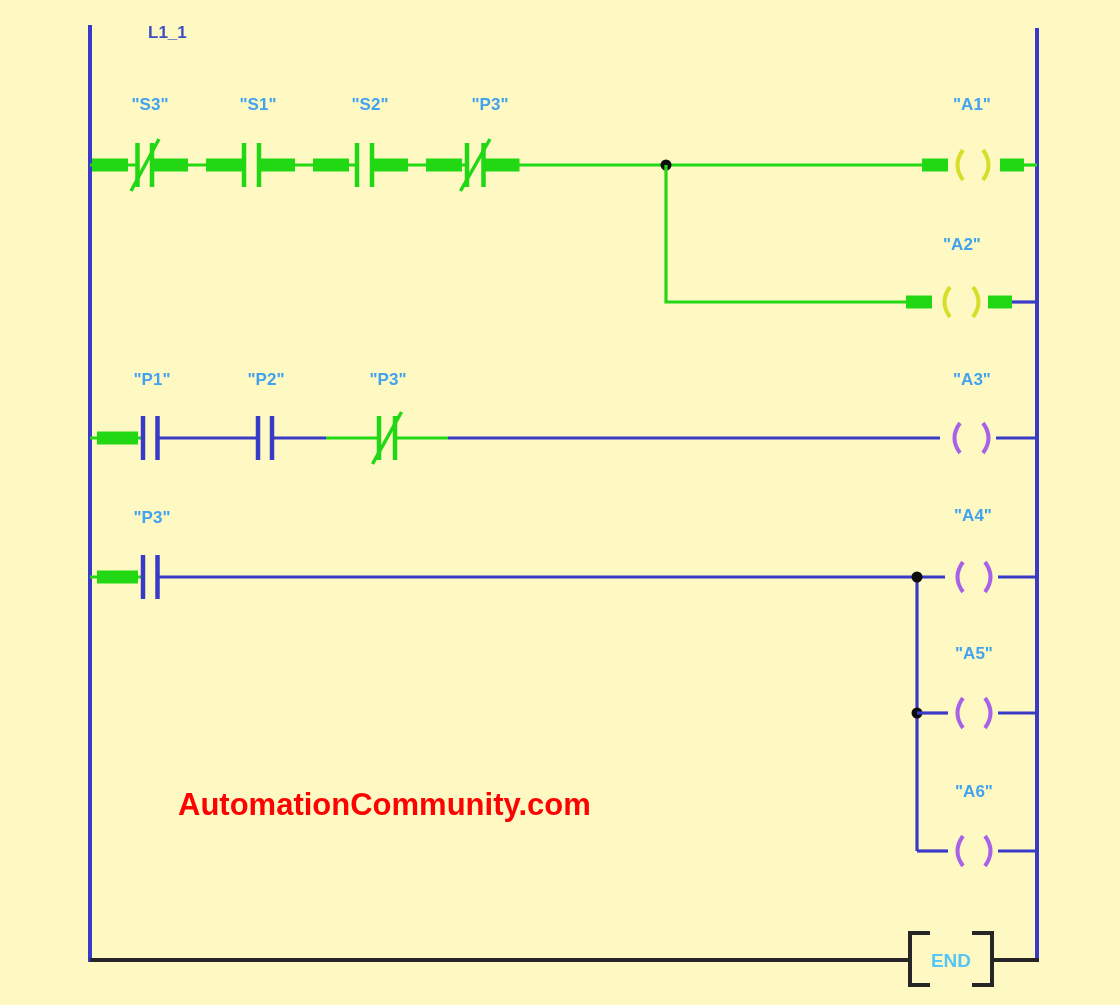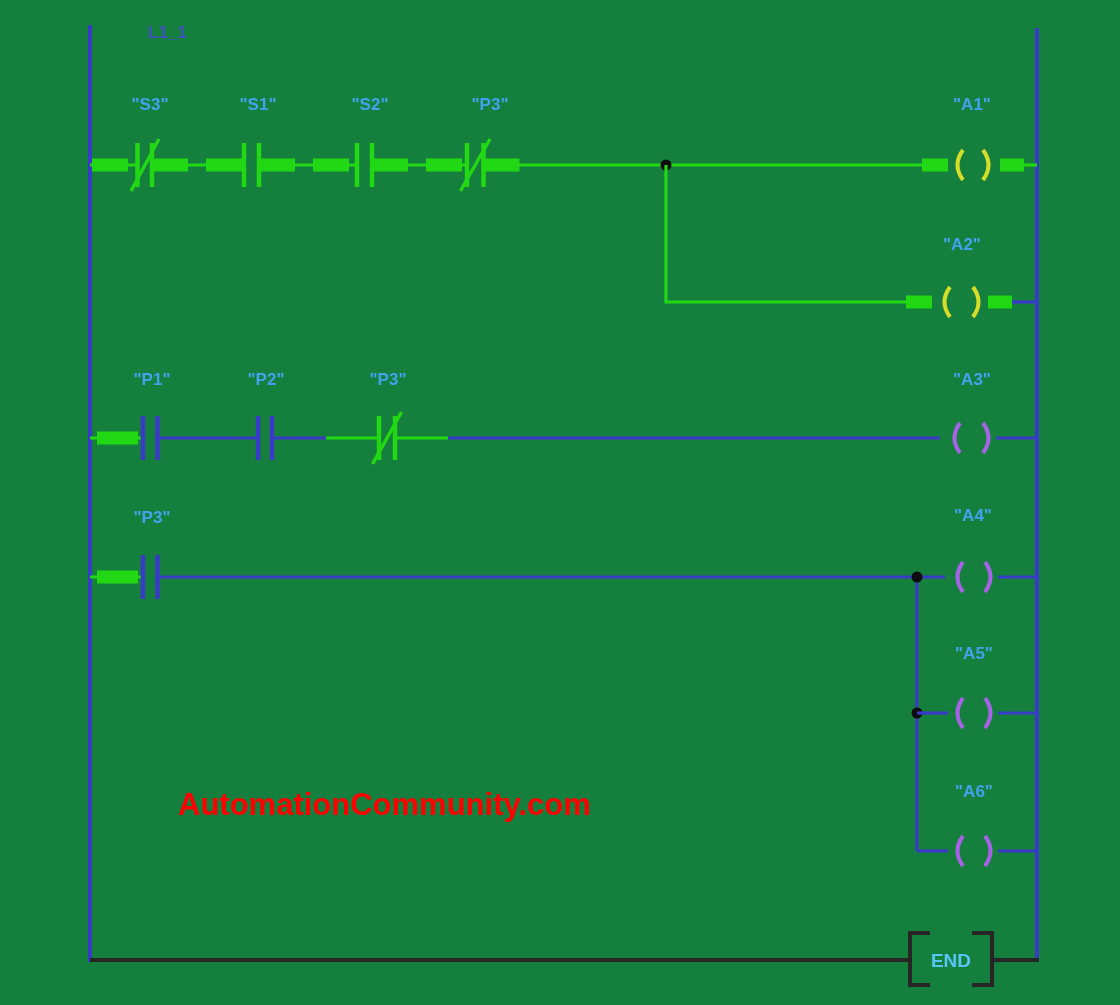--- a/index.html
+++ b/index.html
@@ -1,16 +1,16 @@
 <!DOCTYPE html>
 <html><head>
 <meta charset="utf-8">
 <style>
   html,body{margin:0;padding:0;background:#ffffff;}
-  .stage{position:relative;width:1120px;height:1005px;background:#15803d;overflow:hidden;
+  .stage{position:relative;width:1120px;height:1005px;background:#fef9c3;overflow:hidden;
          font-family:"Liberation Sans", sans-serif;}
   svg{position:absolute;left:0;top:0;}
 
   
   .rail   {stroke:#3a3ac8;stroke-width:4;fill:none;}
   .bwire  {stroke:#3a3ac8;stroke-width:3.2;fill:none;}
   .gwire  {stroke:#22d714;stroke-width:3.2;fill:none;}
   .gdash  {stroke:#22d714;stroke-width:13;stroke-dasharray:36 18;fill:none;}
   .gblock {stroke:#22d714;stroke-width:13;fill:none;}
   .gbar   {stroke:#22d714;stroke-width:4.5;fill:none;}

